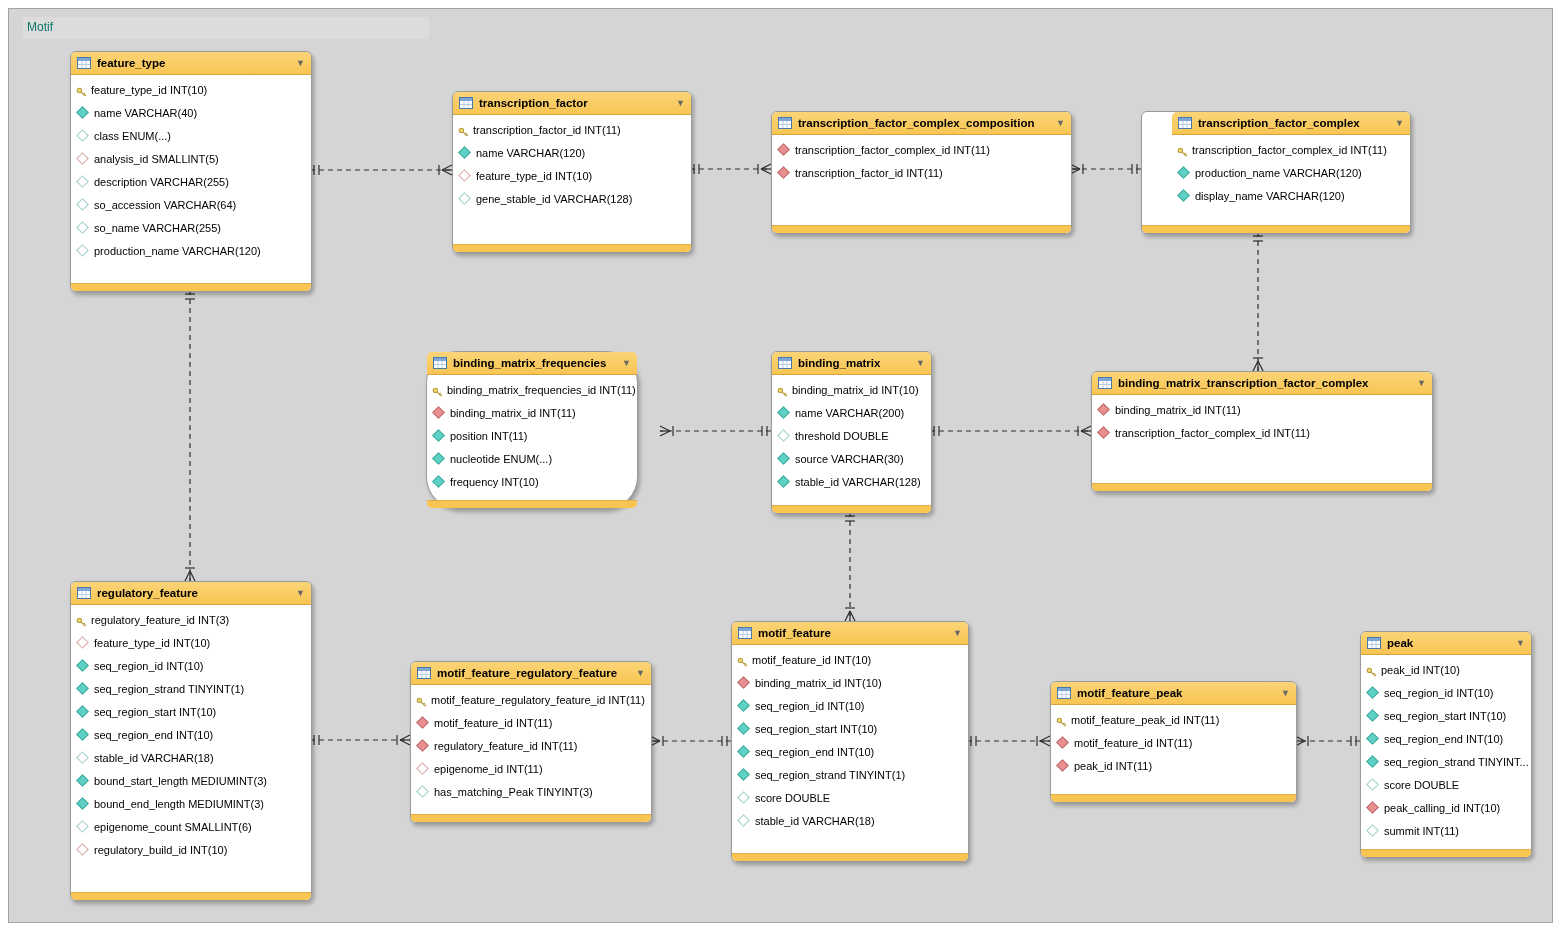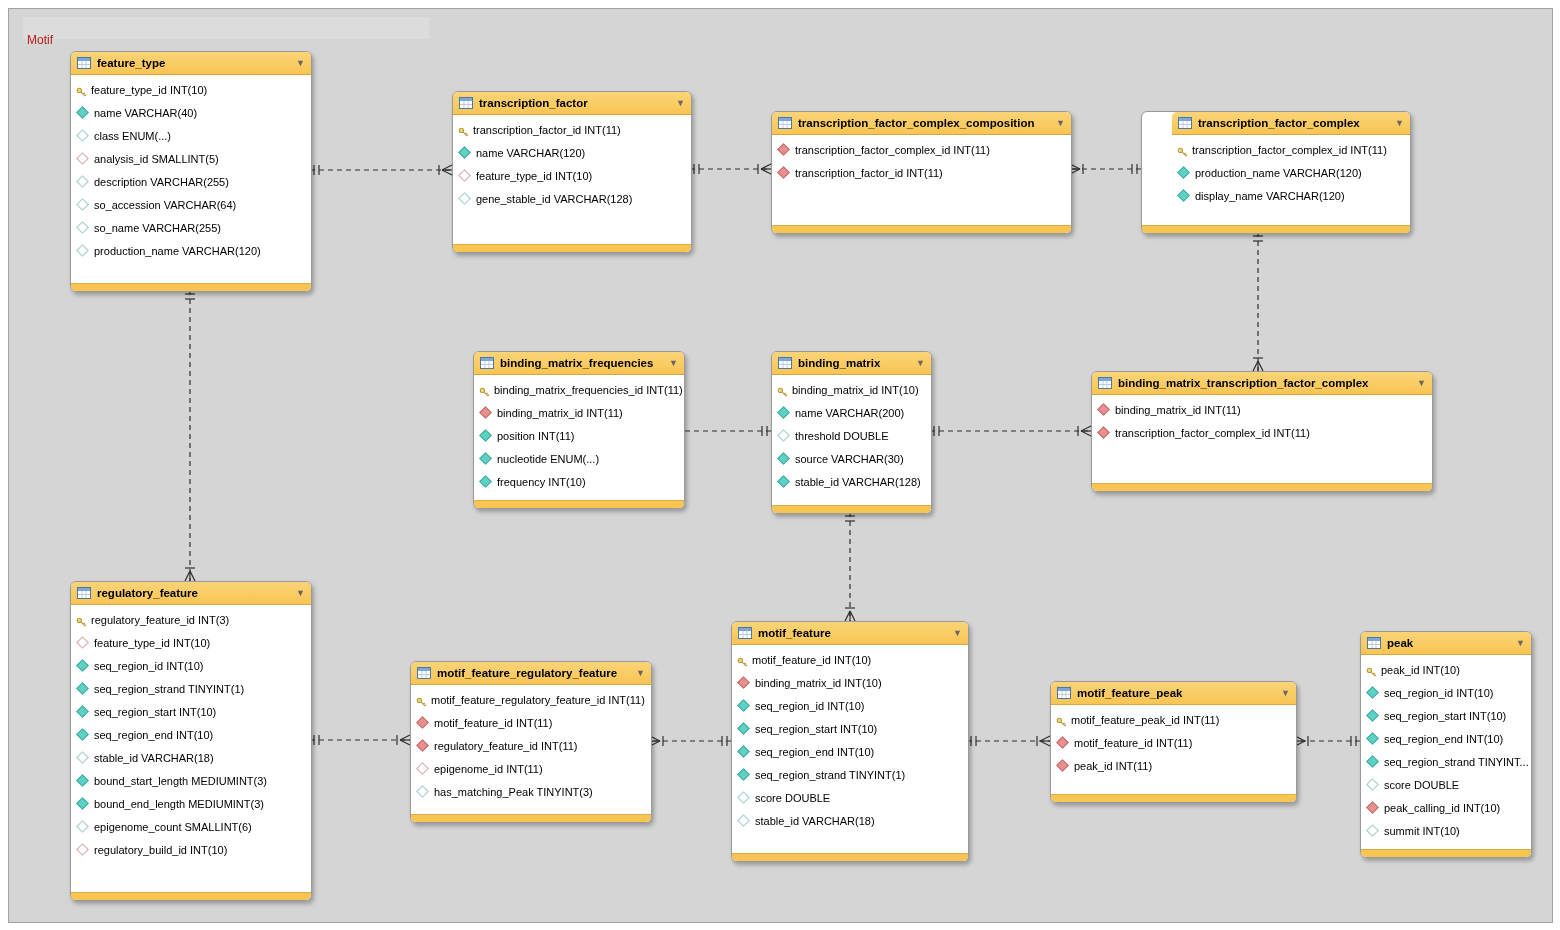--- a/index.html
+++ b/index.html
@@ -1,20 +1,20 @@
 <!DOCTYPE html>
 <html><head>
 <meta charset="utf-8">
 <style>
   html,body{margin:0;padding:0;width:1560px;height:930px;background:#fff;overflow:hidden;
     font-family:"Liberation Sans","DejaVu Sans",sans-serif;}
   #canvas{position:absolute;left:8px;top:8px;width:1543px;height:913px;background:#d5d5d5;
     border:1px solid #a3a3a3;}
   .layer-strip{position:absolute;left:14px;top:8px;width:406px;height:22px;background:#dcdcdc;}
-  .layer-strip span{position:absolute;left:4px;top:16px;font-size:12px;color:#b91c1c;}
+  .layer-strip span{position:absolute;left:4px;top:3px;font-size:12px;color:#0f766e;}
   #rels{position:absolute;left:0;top:0;width:1560px;height:930px;pointer-events:none;}
   #tables{position:absolute;left:0;top:0;width:1560px;height:930px;}
   .table-box{position:absolute;background:#fff;border:1px solid #9a9a9a;border-radius:6px;
     box-shadow:2px 3px 4px rgba(0,0,0,0.28);}
   .t-header{height:22px;display:flex;align-items:center;gap:6px;padding:0 6px;
     background:linear-gradient(#fbd477,#f8c553);border-bottom:1px solid #d8a43e;
     border-radius:5px 5px 0 0;}
   .t-title{font-size:11.5px;font-weight:bold;color:#000;white-space:nowrap;overflow:hidden;flex:1;}
   .t-arrow{font-size:9px;color:#666;flex:none;margin-left:auto;padding-left:4px;}
   .t-icon{flex:none;display:inline-flex;}
@@ -293,21 +293,21 @@
           <span class="f-icon col-filled"></span>
           <span class="f-text">production_name VARCHAR(120)</span>
         </div>
         <div class="f-row">
           <span class="f-icon col-filled"></span>
           <span class="f-text">display_name VARCHAR(120)</span>
         </div>
       </div>
       <div class="t-footer"></div>
     </div>
-    <div class="table-box" style="left: 473px; top: 351px; width: 210px; height: 156px;">
+    <div class="table-box" style="left: 426px; top: 351px; width: 210px; height: 156px; border-radius: 32px;">
       <div class="t-header">
         <span class="t-icon">
           <svg width="14" height="12" viewBox="0 0 14 12">
             <rect x="0.5" y="0.5" width="13" height="11" fill="#ffffff" stroke="#4a78a8"></rect>
             <rect x="1" y="1" width="12" height="3" fill="#7ea6d7"></rect>
             <line x1="5" y1="4" x2="5" y2="11" stroke="#b9cce4"></line>
             <line x1="9" y1="4" x2="9" y2="11" stroke="#b9cce4"></line>
             <line x1="1" y1="7.5" x2="13" y2="7.5" stroke="#b9cce4"></line>
           </svg>
         </span>
@@ -641,18 +641,18 @@
         <div class="f-row">
           <span class="f-icon col-open"></span>
           <span class="f-text">score DOUBLE</span>
         </div>
         <div class="f-row">
           <span class="f-icon fk-filled"></span>
           <span class="f-text">peak_calling_id INT(10)</span>
         </div>
         <div class="f-row">
           <span class="f-icon col-open"></span>
-          <span class="f-text">summit INT(10)</span>
+          <span class="f-text">summit INT(11)</span>
         </div>
       </div>
       <div class="t-footer"></div>
     </div>
   </div>
 
 </body></html>

